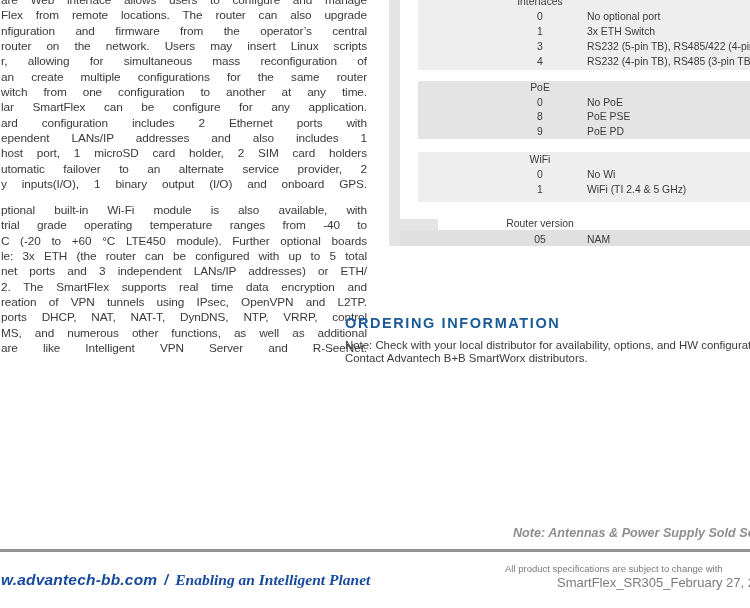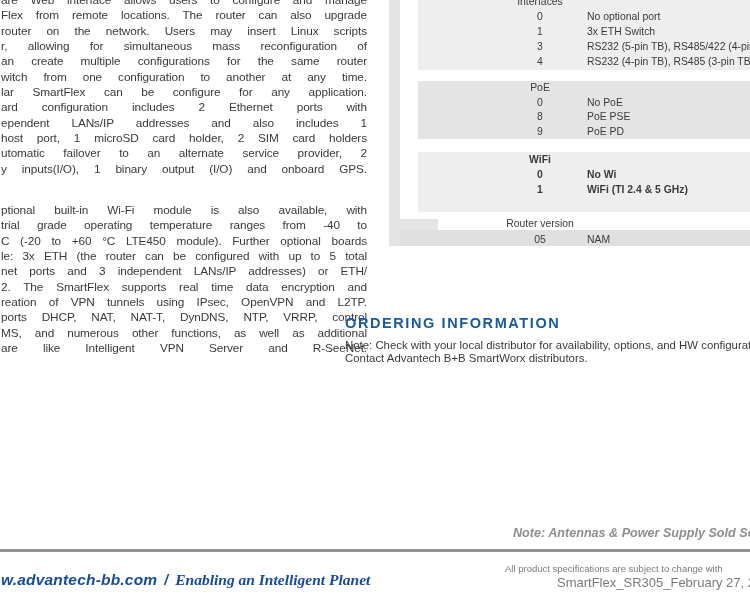--- a/index.html
+++ b/index.html
@@ -49,20 +49,21 @@
 </style>
 </head>
 <body>
 
 <div class="page">
 
   <div class="body-col">
     <div class="para" id="para1">
         <div class="tline">are Web interface allows users to configure and manage</div>
         <div class="tline">Flex from remote locations. The router can also upgrade</div>
+        <div class="tline">nfiguration and firmware from the operator’s central</div>
         <div class="tline">router on the network. Users may insert Linux scripts</div>
         <div class="tline">r, allowing for simultaneous mass reconfiguration of</div>
         <div class="tline">an create multiple configurations for the same router</div>
         <div class="tline">witch from one configuration to another at any time.</div>
         <div class="tline">lar SmartFlex can be configure for any application.</div>
         <div class="tline">ard configuration includes 2 Ethernet ports with</div>
         <div class="tline">ependent LANs/IP addresses and also includes 1</div>
         <div class="tline">host port, 1 microSD card holder, 2 SIM card holders</div>
         <div class="tline">utomatic failover to an alternate service provider, 2</div>
         <div class="tline">y inputs(I/O), 1 binary output (I/O) and onboard GPS.</div>
@@ -116,21 +117,21 @@
         </div>
         <div class="trow" style="top: 29px; height: 14.5px; line-height: 14.5px;">
           <span class="tkey">8</span>
           <span class="tval">PoE PSE</span>
         </div>
         <div class="trow" style="top: 43.5px; height: 14.5px; line-height: 14.5px;">
           <span class="tkey">9</span>
           <span class="tval">PoE PD</span>
         </div>
       </div>
-      <div class="tsec sec-a" style="top: 152px; height: 60px; font-weight: bold;">
+      <div class="tsec sec-a" style="top: 152px; height: 50px;">
         <div class="trow" style="top: 0px; height: 15px; line-height: 15px;">
           <span class="tkey">WiFi</span>
         </div>
         <div class="trow" style="top: 15px; height: 15px; line-height: 15px;">
           <span class="tkey">0</span>
           <span class="tval">No Wi</span>
         </div>
         <div class="trow" style="top: 30px; height: 15px; line-height: 15px;">
           <span class="tkey">1</span>
           <span class="tval">WiFi (TI 2.4 &amp; 5 GHz)</span>

